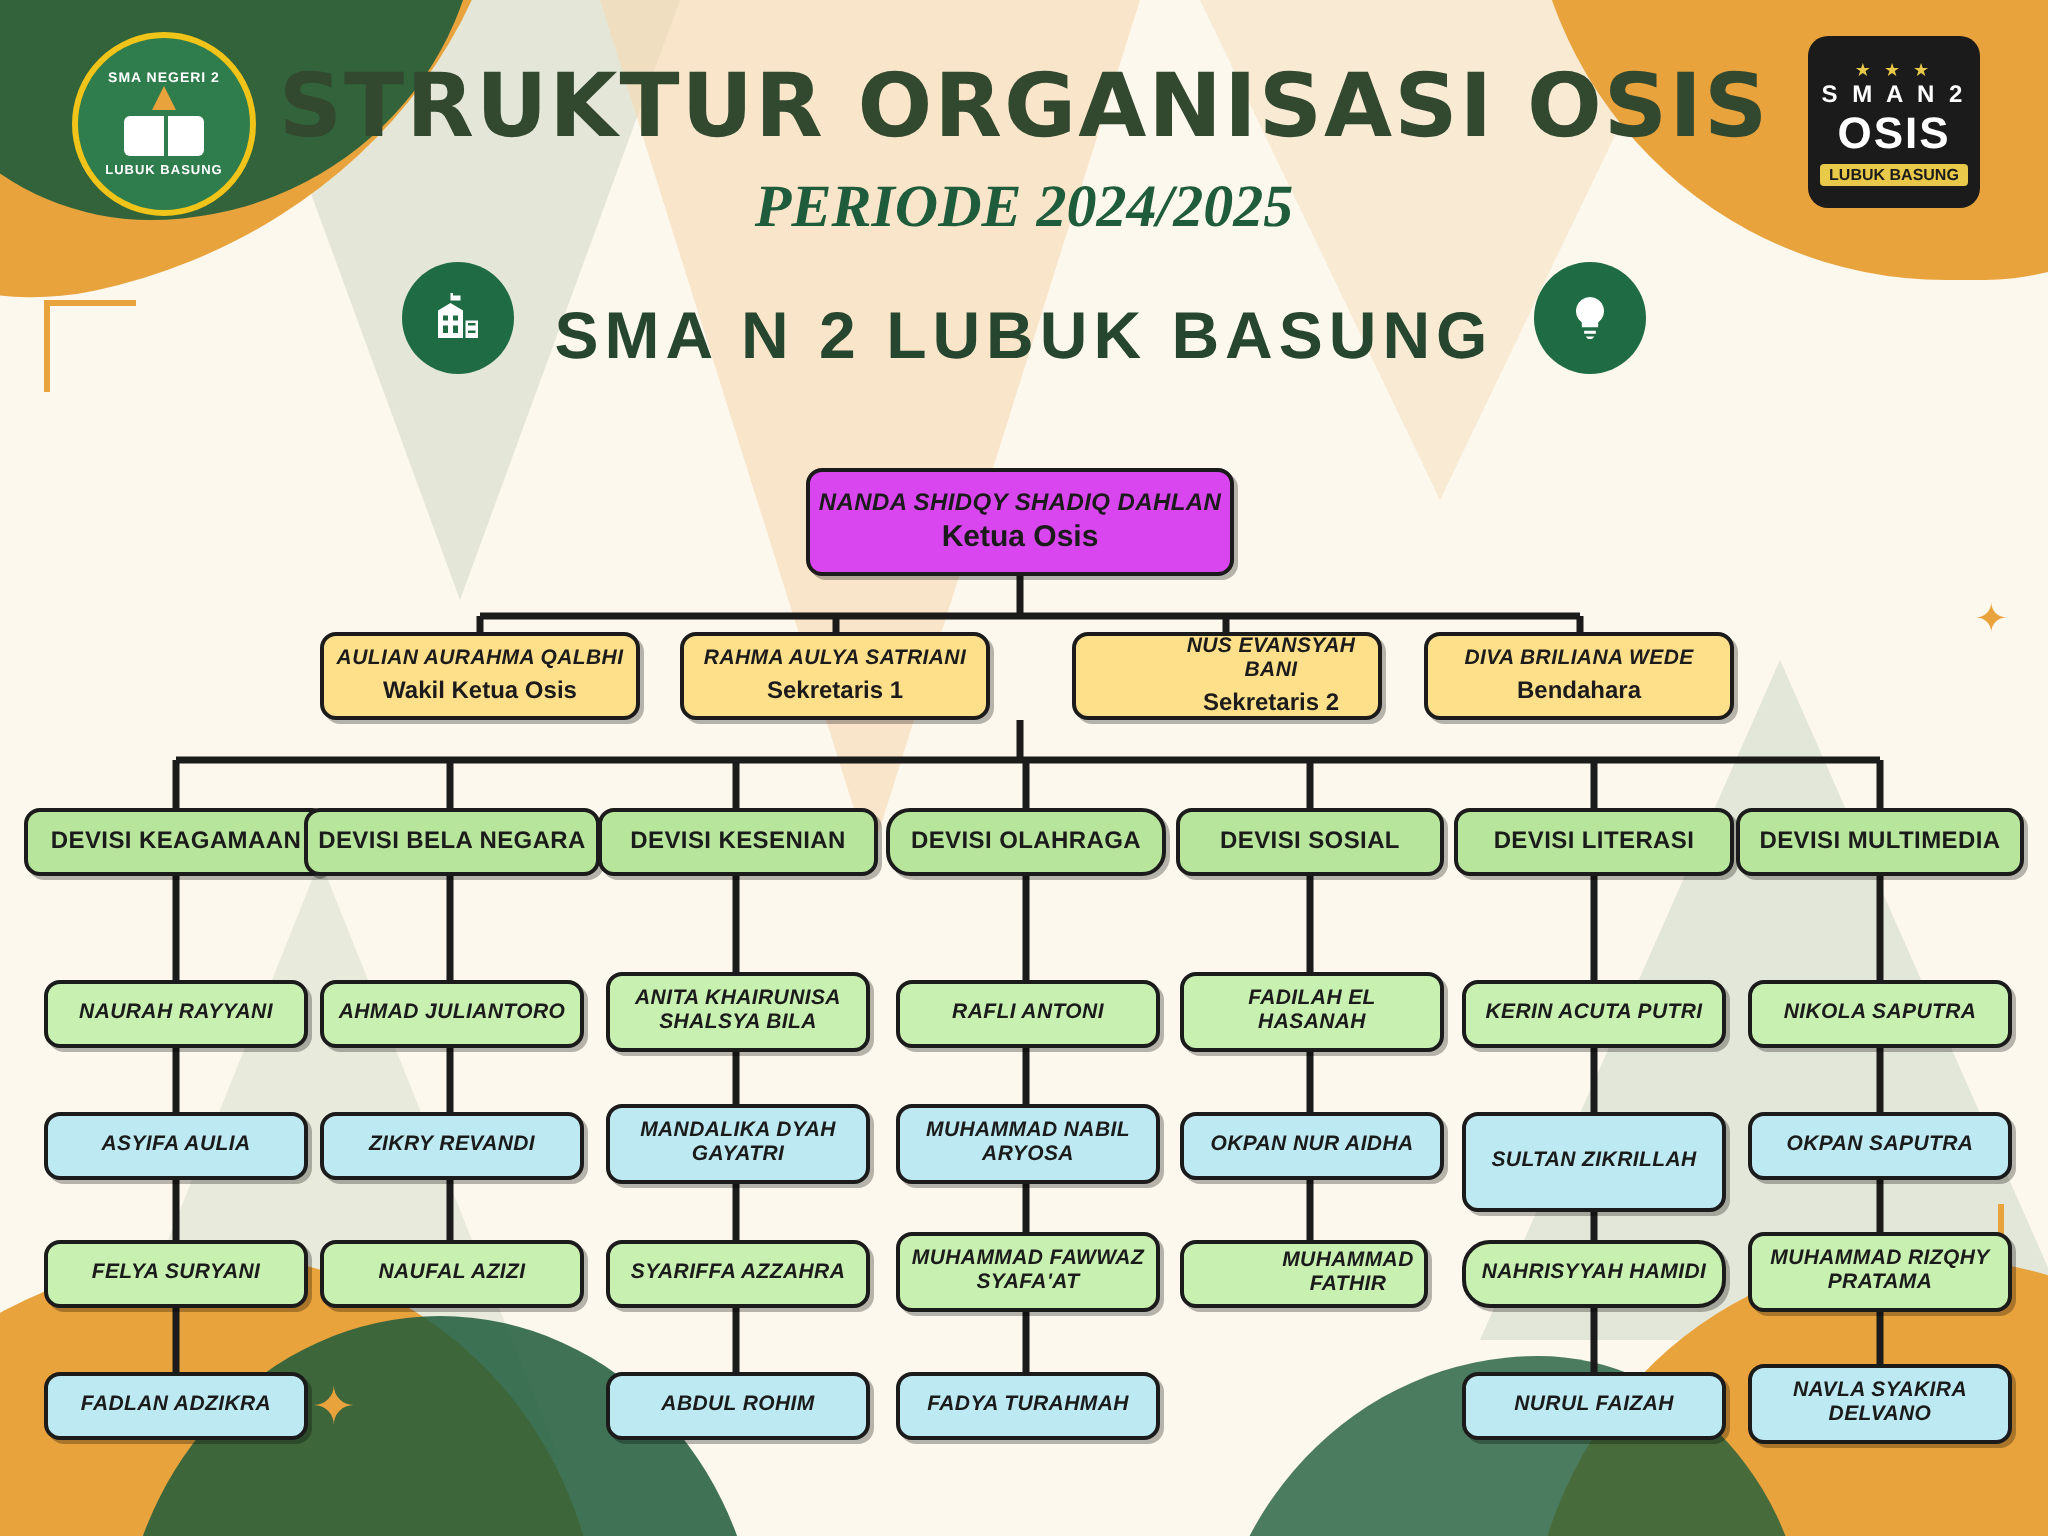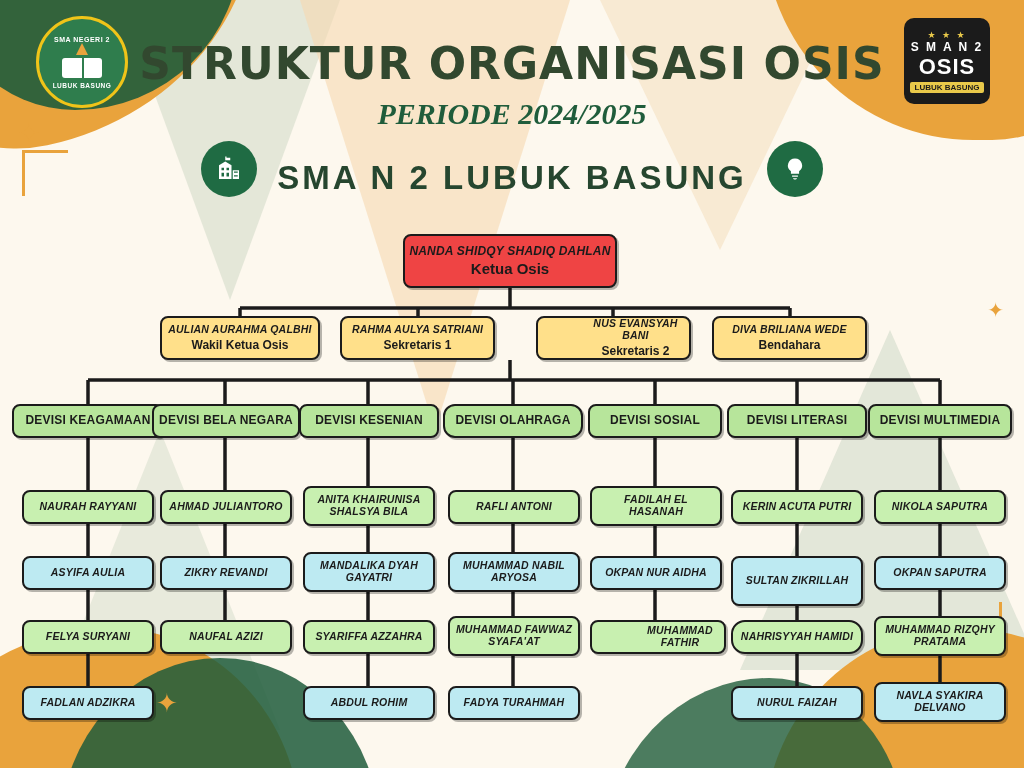--- a/index.html
+++ b/index.html
@@ -27,21 +27,21 @@
   .blob-bl2 { left: 60px; bottom: -140px; width: 320px; height: 250px; background: #1f5c3b; opacity: .85; border-radius: 50% 50% 0 0/70% 70% 0 0; }
   .blob-br2 { right: 120px; bottom: -160px; width: 300px; height: 250px; background: #1f5c3b; opacity: .8; border-radius: 55% 45% 0 0/70% 60% 0 0; }
   .blob-tl2 { left: -60px; top: -120px; width: 300px; height: 230px; background: #1f5c3b; opacity:.9; border-radius: 0 0 55% 45%/0 0 70% 60%; }
   .corner { position: absolute; border: 3px solid #e9a33c; width: 46px; height: 46px; }
   .corner-tl { left: 22px; top: 150px; border-right: none; border-bottom: none; }
   .corner-br { right: 22px; bottom: 120px; border-left: none; border-top: none; }
   .spark { position: absolute; color: #e9a33c; font-size: 26px; line-height: 1; }
 
   
   .header { position: absolute; left: 0; top: 0; width: 1024px; z-index: 5; text-align: center; }
-  .title { margin-top: 38px; font-size: 44px; font-weight: 900; letter-spacing: 1px; color: #32482f; font-family: "DejaVu Sans", sans-serif; }
+  .title { margin-top: 28px; font-size: 44px; font-weight: 900; letter-spacing: 1px; color: #32482f; font-family: "DejaVu Sans", sans-serif; }
   .subtitle { margin-top: 8px; font-size: 30px; font-weight: 700; font-style: italic; color: #1f5c3b; font-family: "Liberation Serif", serif; }
   .schoolrow { margin-top: 10px; display: flex; align-items: flex-end; justify-content: center; gap: 20px; }
   .school-name { font-size: 33px; font-weight: 800; letter-spacing: 3px; color: #26462f; }
   .circ { width: 56px; height: 56px; border-radius: 50%; background: #1f6b43; display: flex; align-items: center; justify-content: center; color: #ffffff; }
 
   .logo-left { position: absolute; left: 36px; top: 16px; width: 92px; height: 92px; border-radius: 50%; background: #2f7d4d; border: 3px solid #f0c419; display: flex; flex-direction: column; align-items: center; justify-content: center; color: #fff; z-index: 6; }
   .logo-left .lt { font-size: 7px; font-weight: 700; letter-spacing: .5px; }
   .logo-left .lb { font-size: 6.5px; font-weight: 700; letter-spacing: .5px; margin-top: 1px; }
   .logo-left .book { width: 40px; height: 20px; background: #fff; border-radius: 3px; margin: 3px 0; position: relative; }
   .logo-left .book:after { content:""; position:absolute; left:50%; top:0; width:2px; height:100%; background:#2f7d4d; }
@@ -59,21 +59,21 @@
   .node {
     position: absolute; z-index: 4;
     border: 2px solid #1b1b1b; border-radius: 8px;
     display: flex; flex-direction: column; align-items: center; justify-content: center;
     text-align: center; color: #1b1b1b;
     box-shadow: 2px 2px 0 rgba(0,0,0,.28);
     padding: 3px 4px;
   }
   .node .nm { font-weight: 800; font-size: 10.5px; font-style: italic; line-height: 1.1; letter-spacing: .2px; }
   .node .role { font-weight: 800; font-size: 13px; margin-top: 2px; }
-  .n-ketua { background: #ef4444; }
+  .n-ketua { background: #d946ef; }
   .n-ketua .nm { font-size: 12px; }
   .n-ketua .role { font-size: 15px; }
   .n-yellow { background: #ffe08a; }
   .n-yellow .role { font-size: 12px; }
   .n-green { background: #b7e59b; }
   .n-green .nm { font-size: 12px; font-style: normal; font-weight: 800; }
   .n-mint { background: #c8f0b0; }
   .n-cyan { background: #bdeaf2; }
 </style>
 </head>
@@ -256,21 +256,21 @@
   <div class="node n-cyan" style="left:448px; top:686px; width:132px; height:34px;">
     <div class="nm">FADYA TURAHMAH</div>
     </div>
 
   <div class="node n-mint" style="left:590px; top:486px; width:132px; height:40px;">
     <div class="nm">FADILAH EL HASANAH</div>
     </div>
   <div class="node n-cyan" style="left:590px; top:556px; width:132px; height:34px;">
     <div class="nm">OKPAN NUR AIDHA</div>
     </div>
-  <div class="node n-mint" style="left:590px; top:620px; width:136px; height:34px;padding-left:48px;">
+  <div class="node n-mint" style="left:590px; top:620px; width:124px; height:34px;padding-left:48px;">
     <div class="nm">MUHAMMAD FATHIR</div>
     </div>
 
   <div class="node n-mint" style="left:731px; top:490px; width:132px; height:34px;">
     <div class="nm">KERIN ACUTA PUTRI</div>
     </div>
   <div class="node n-cyan" style="left:731px; top:556px; width:132px; height:50px;">
     <div class="nm">SULTAN ZIKRILLAH</div>
     </div>
   <div class="node n-mint" style="left:731px; top:620px; width:132px; height:34px;border-radius:14px;">

